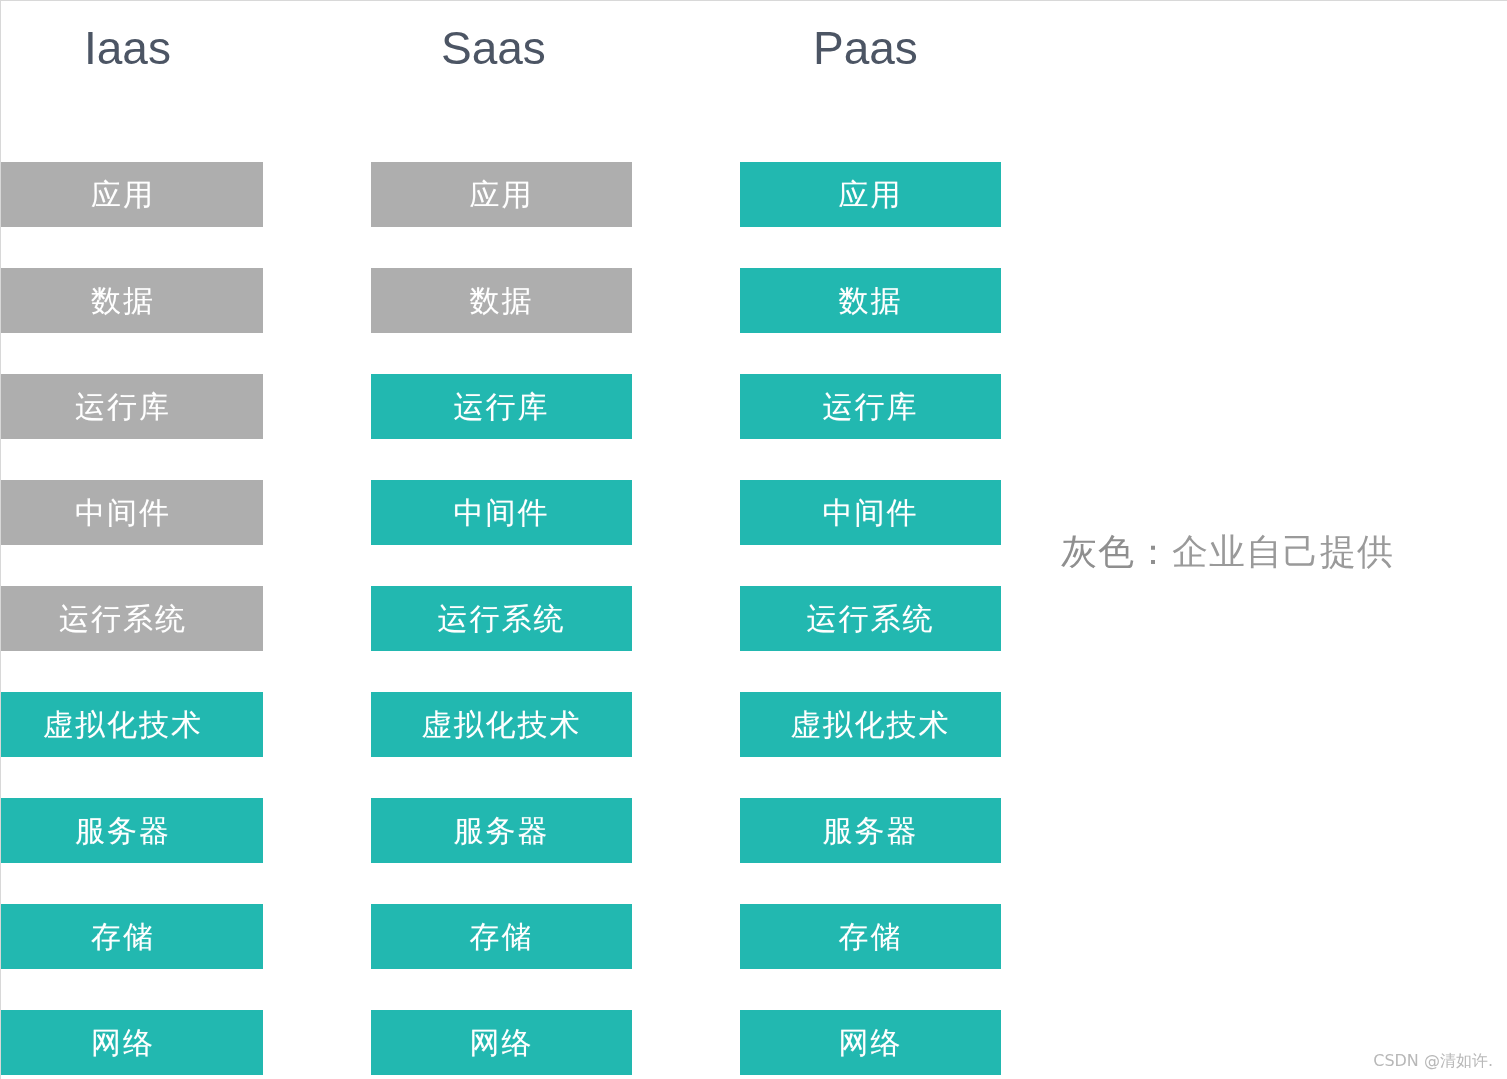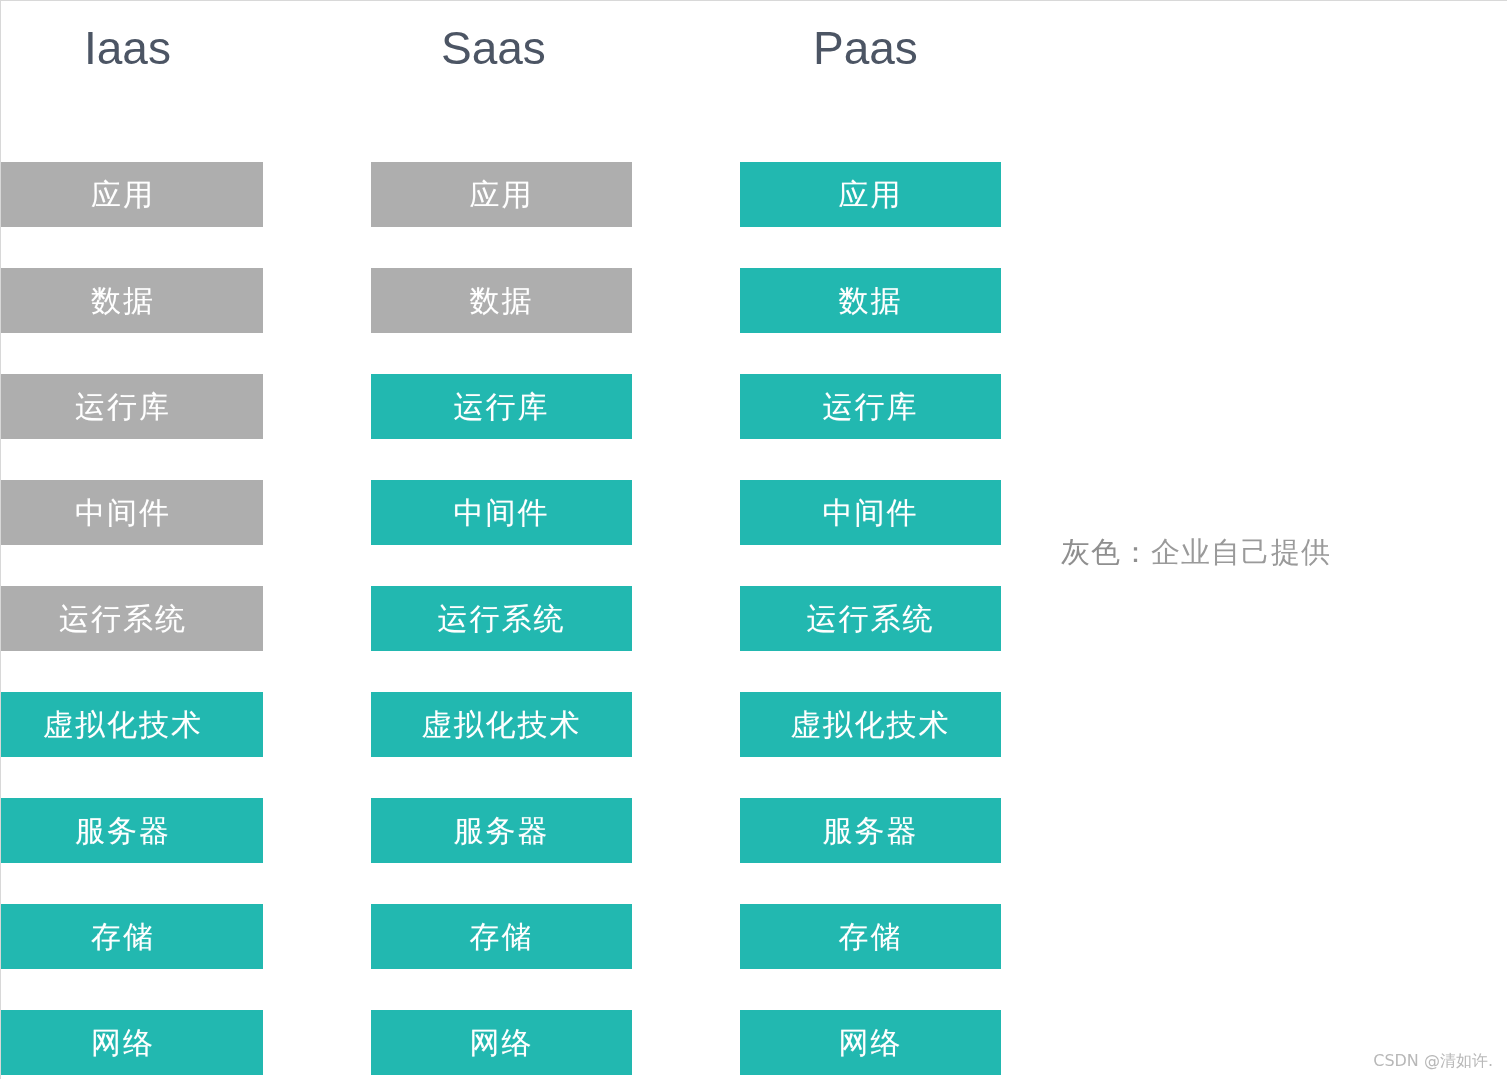--- a/index.html
+++ b/index.html
@@ -64,21 +64,21 @@
   .cell.green { background: #22b8b0; }
 
   
   .legend {
     position: absolute;
     left: 1060px;
     top: 515px;
     width: 420px;
   }
   .legend-line {
-    font-size: 29px;
+    font-size: 36px;
     line-height: 72px;
     white-space: nowrap;
     font-family: "DejaVu Sans", "Liberation Sans", sans-serif;
   }
   .legend-line .lbl   { letter-spacing: 1px; }
   .legend-line .val   { letter-spacing: 1px; }
   .legend-line.gray  .lbl { color: #8f8f8f; }
   .legend-line.gray  .val { color: #9a9a9a; }
   .legend-line.green .lbl { color: #63cac6; }
   .legend-line.green .val { color: #63cac6; }

